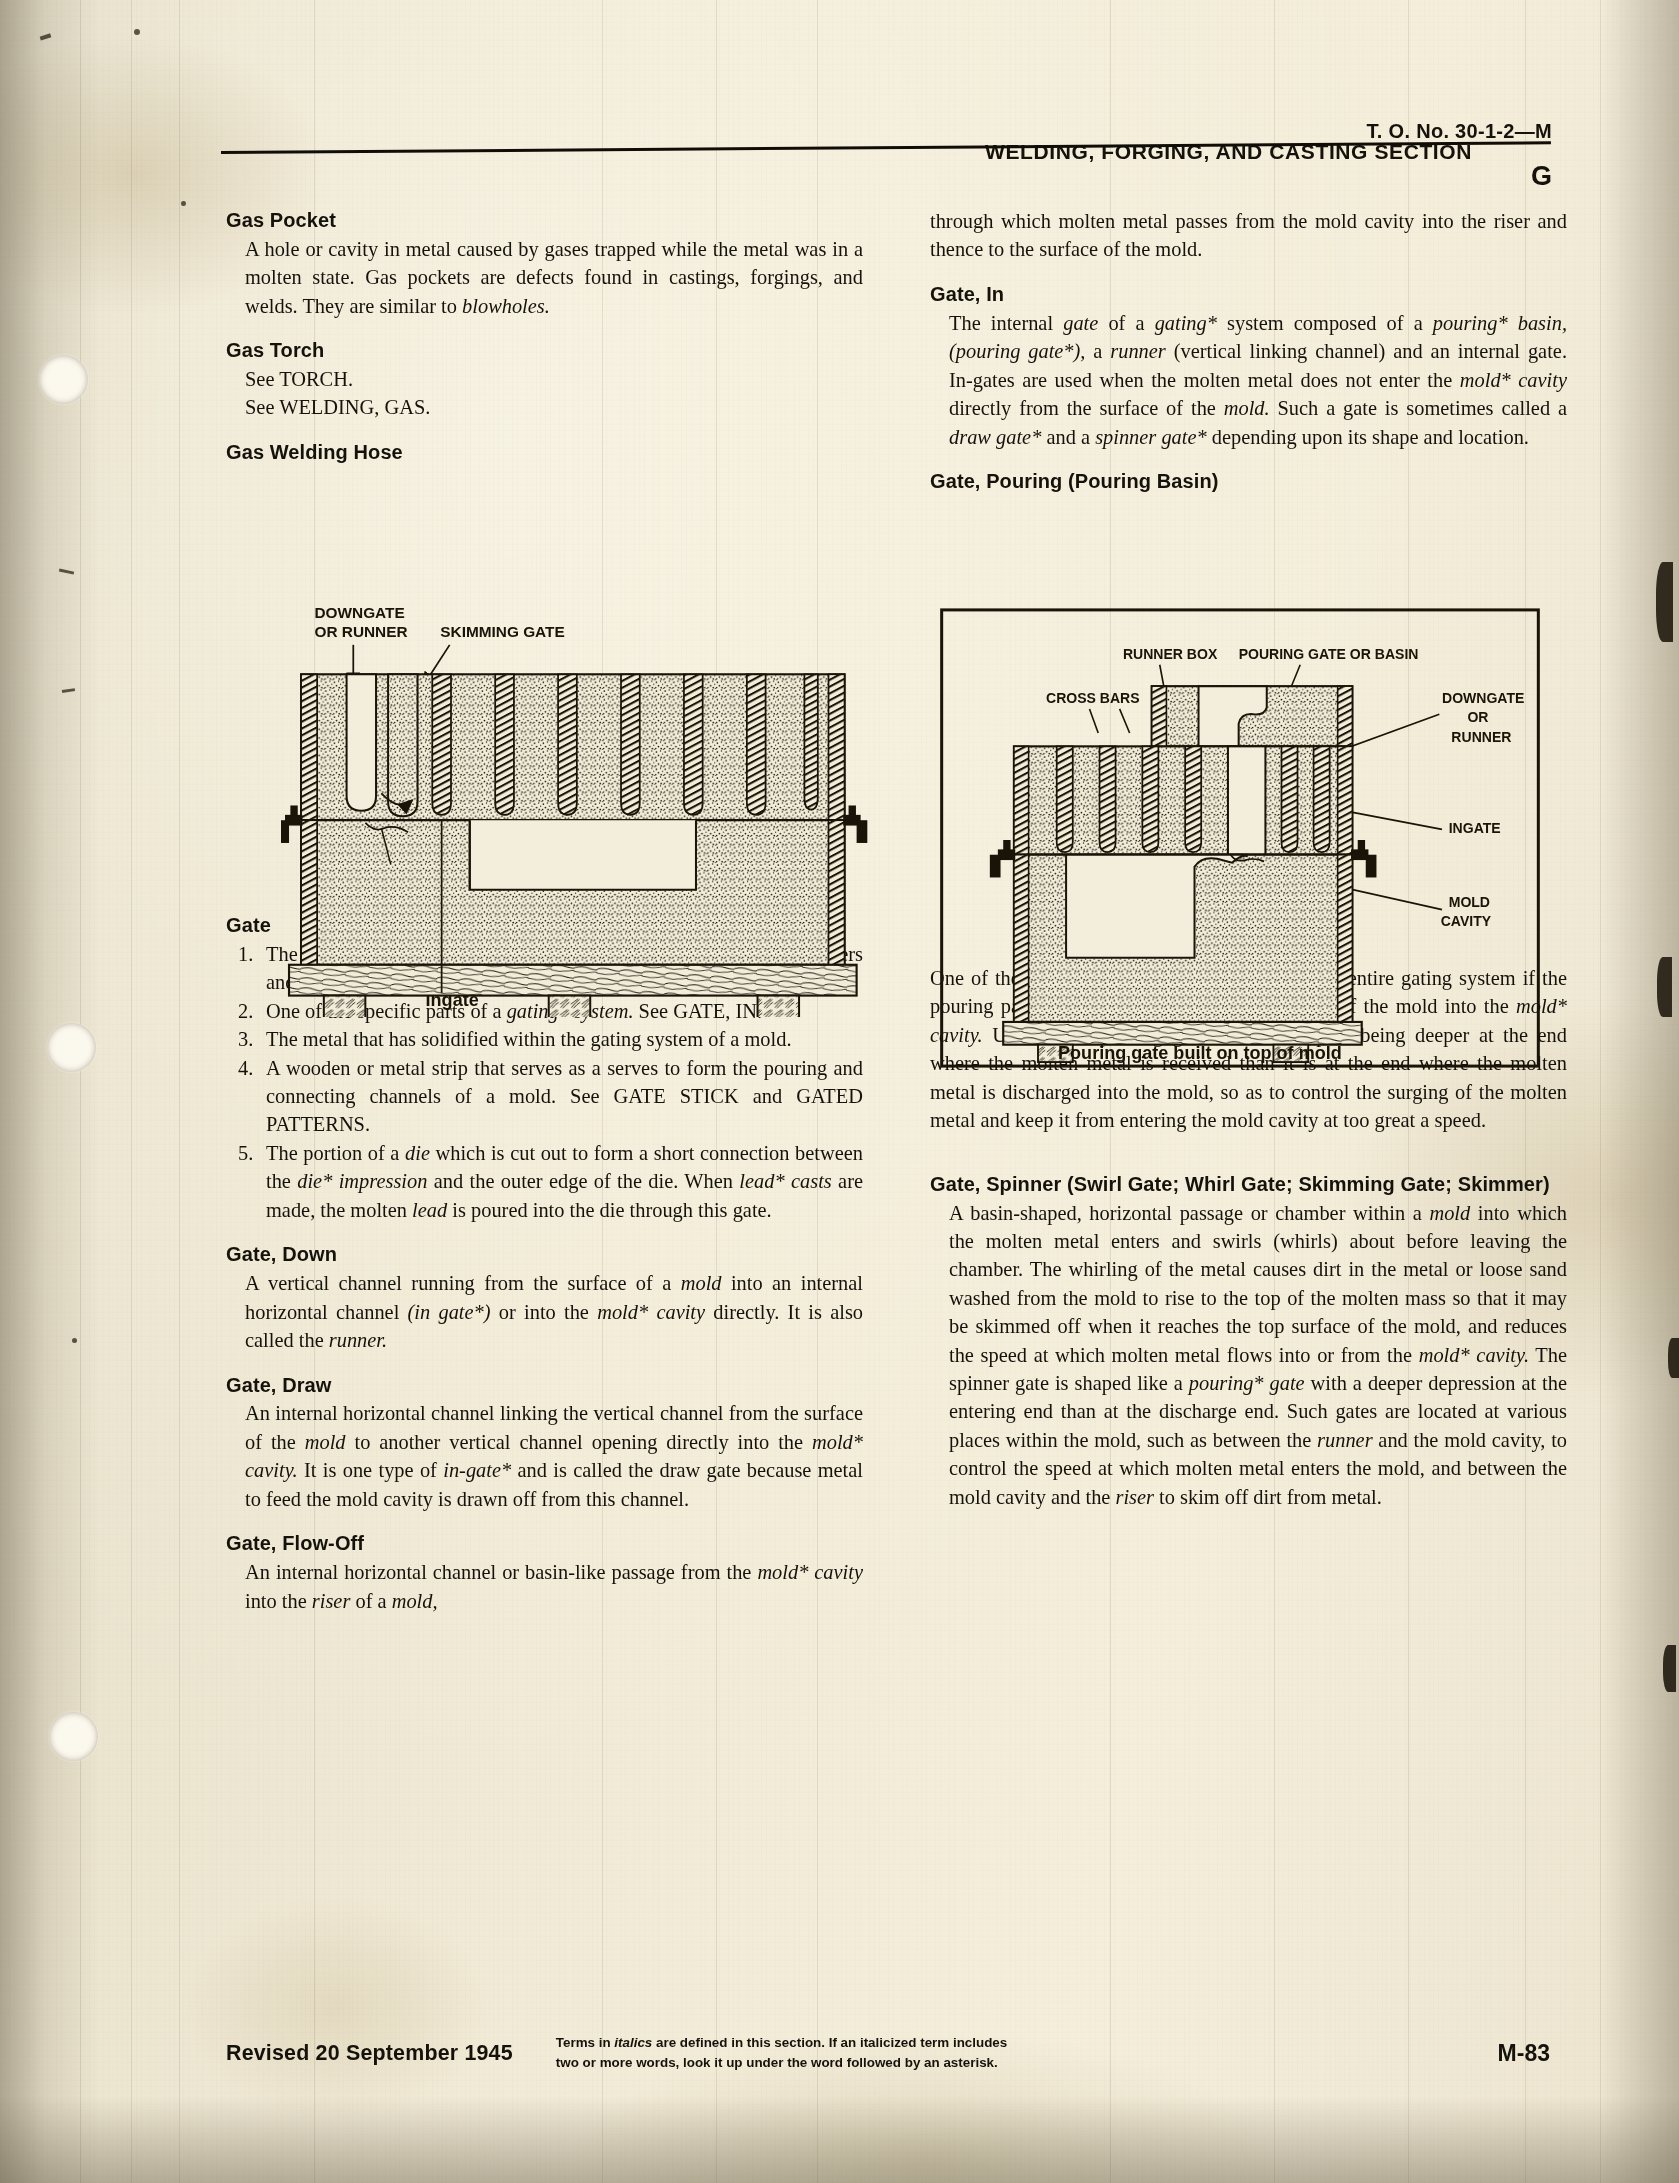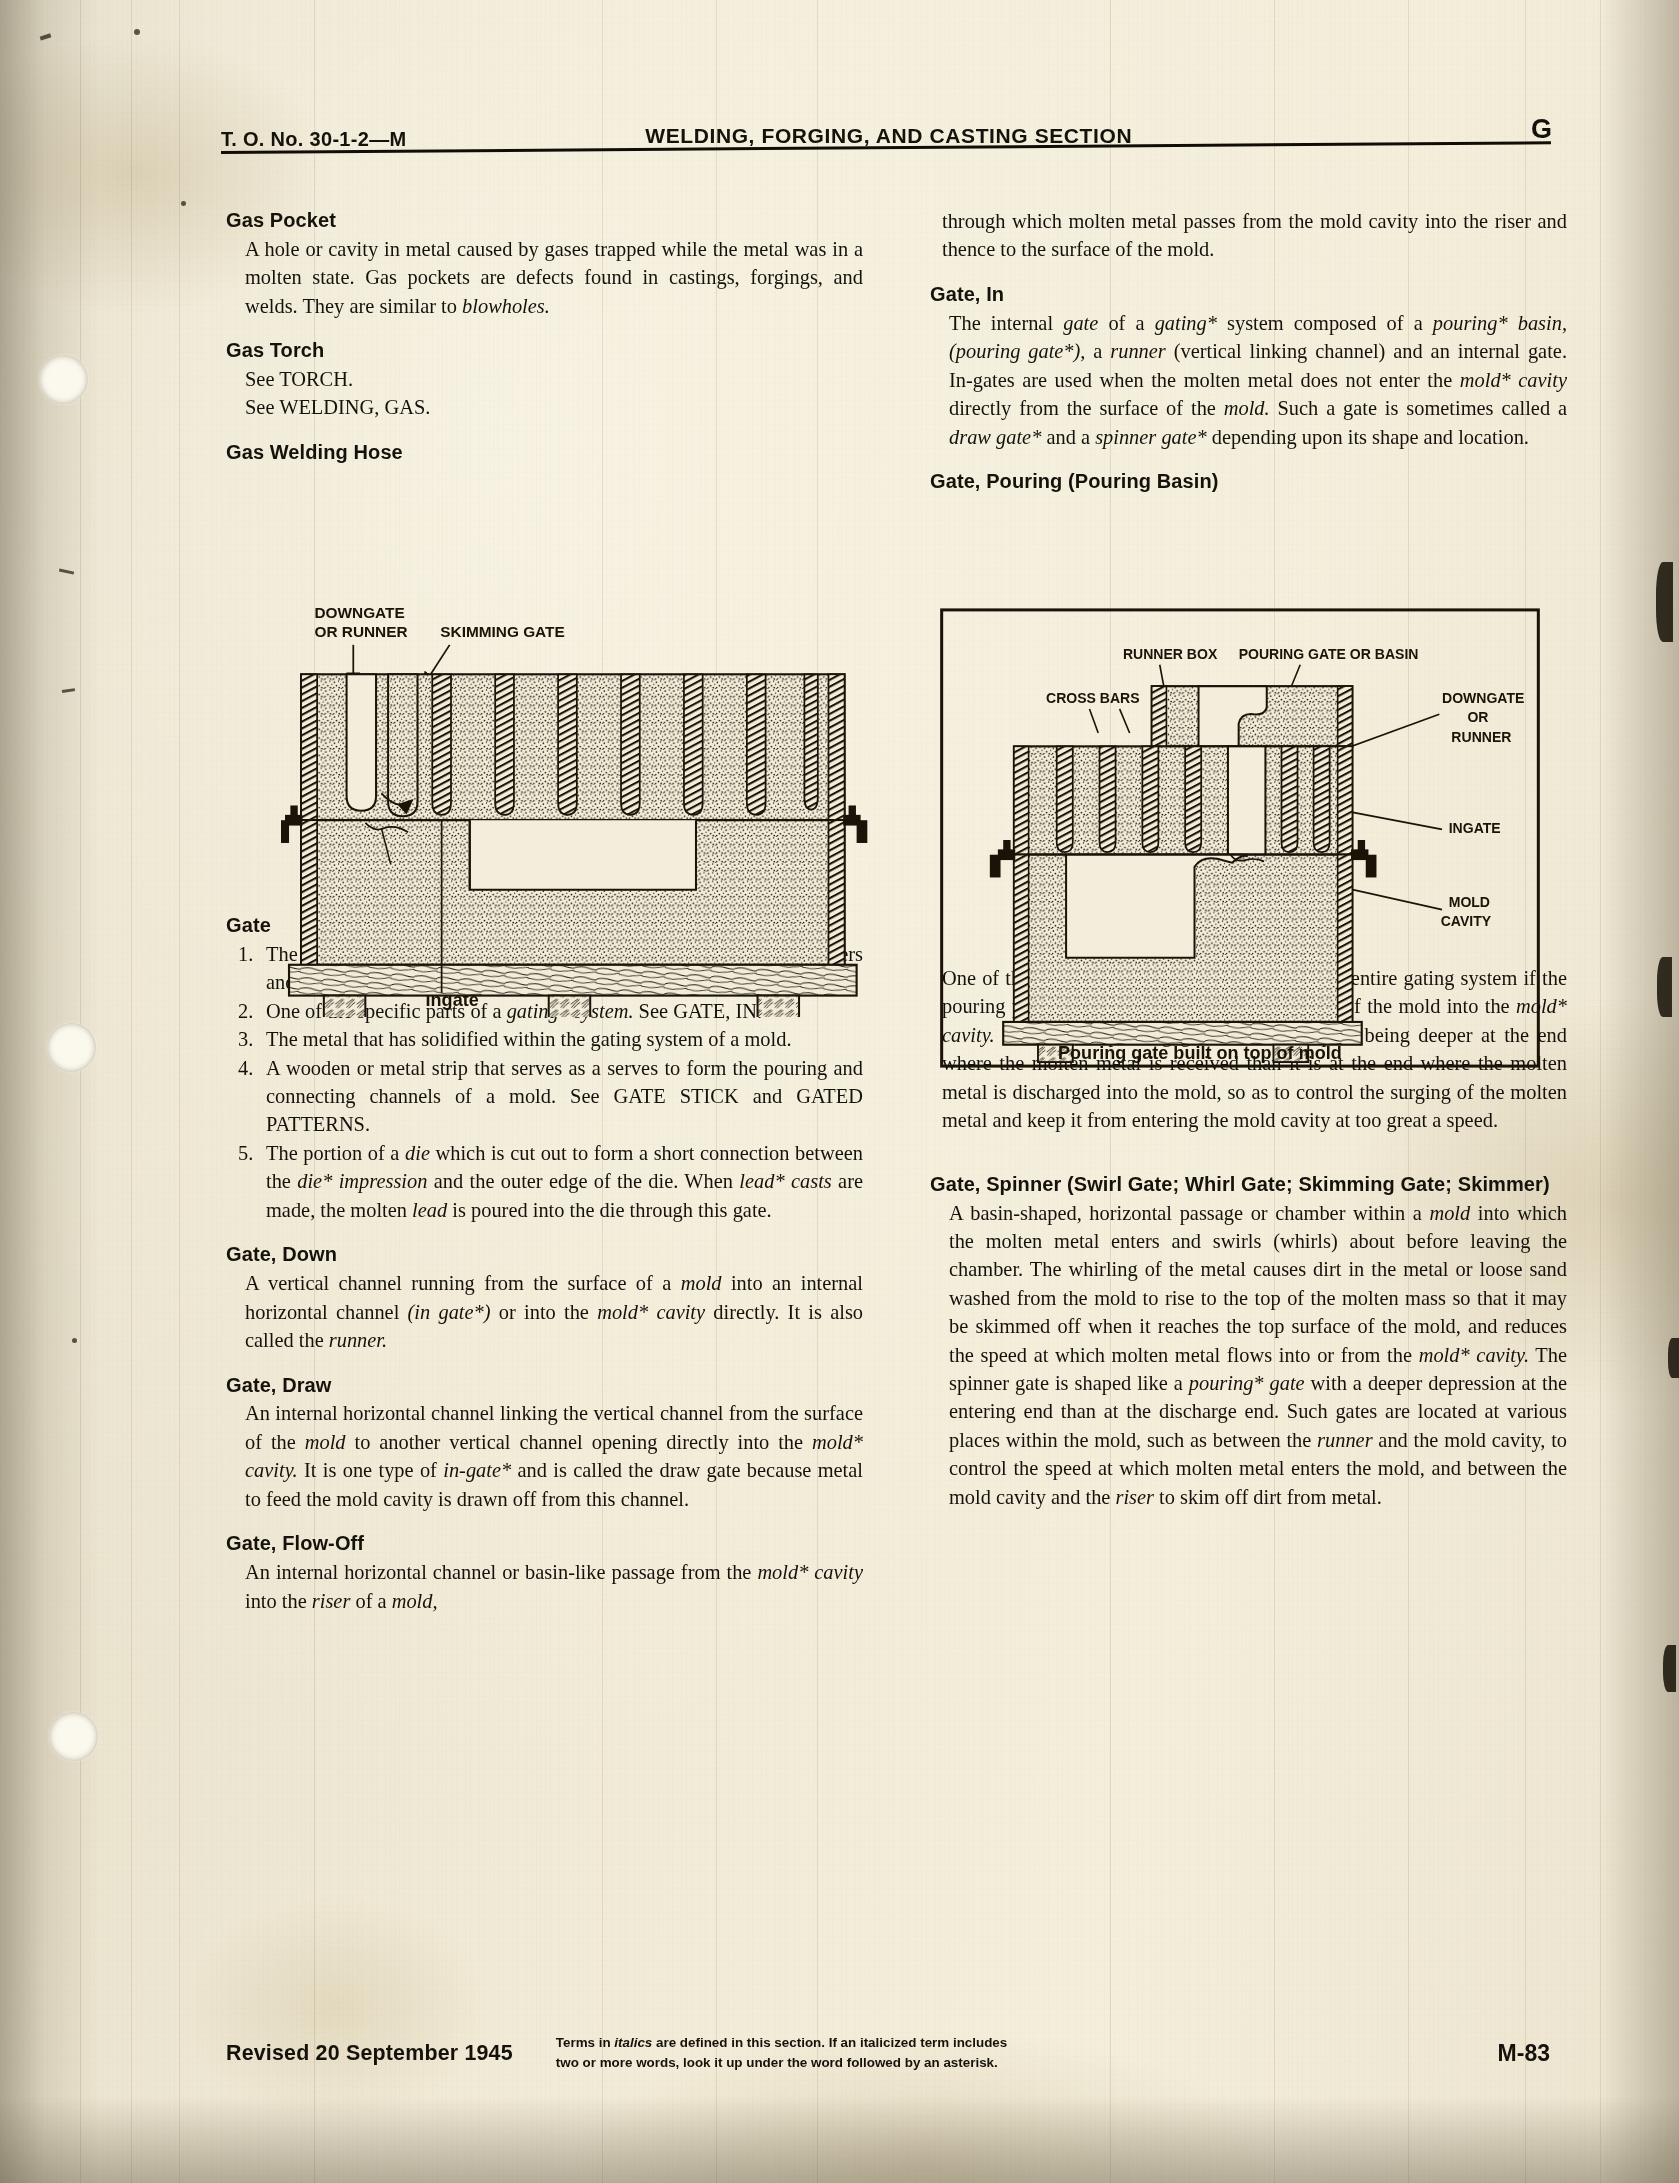--- a/index.html
+++ b/index.html
@@ -77,21 +77,21 @@
   .edge-frag {
     position: absolute;
     background: #20190f;
     opacity: .9;
   }
 
   
   .header {
     position: absolute;
     left: 221px; top: 117px; width: 1331px;
-    display: flex; align-items: flex-end; justify-content: space-between;
+    display: flex; align-items: flex-end; justify-content: space-between; flex-direction: column;
   }
   .hdr-left {
     font-family: "Liberation Sans", sans-serif;
     font-weight: bold;
     font-size: 20px;
     letter-spacing: 0.3px;
     transform: translateY(2.7px);
   }
   .hdr-center {
     font-family: "Liberation Sans", sans-serif;
@@ -133,21 +133,21 @@
     font-size: 20px;
     line-height: 27px;
     letter-spacing: 0.1px;
     margin: 17.4px 0 0.7px 0;
   }
   .term:first-child { margin-top: 0; }
   .defn {
     margin: 0 0 0 19px;
     text-indent: 0;
   }
-  .defn.noindent { margin-left: 12px; }
+  .defn.noindent { margin-left: 0; }
   .gap-md { height: 19px; }
 
   .i { font-style: italic; }
 
   ol.numlist {
     margin: 0 0 0 0;
     padding-left: 0;
     list-style: none;
     counter-reset: nl;
   }

